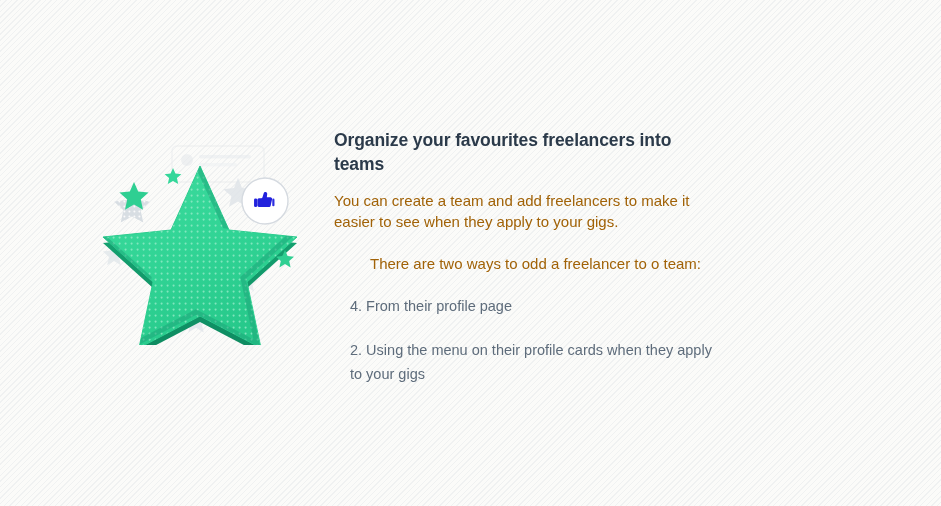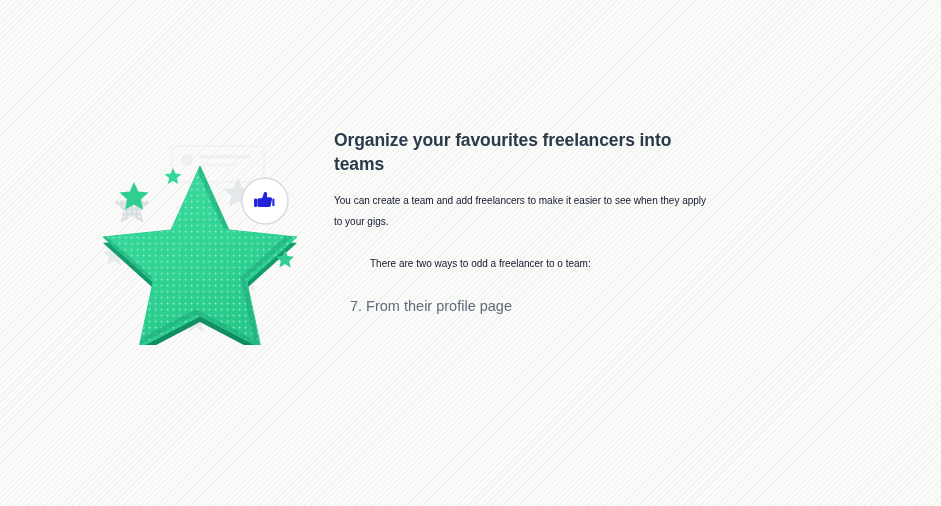--- a/index.html
+++ b/index.html
@@ -57,23 +57,23 @@
     margin: 0;
     font-size: 17.5px;
     line-height: 24px;
     font-weight: bold;
     color: #2b3a4a;
     letter-spacing: -0.1px;
     width: 368px;
   }
   .promo-paragraph {
     margin: 14px 0 0 0;
-    font-size: 10px;
+    font-size: 15px;
     line-height: 21px;
-    color: #0f172a;
+    color: #a16207;
     font-weight: normal;
     width: 378px;
   }
   .promo-paragraph.spaced {
     margin-top: 21px;
     margin-left: 36px;
   }
   .promo-steps {
     margin: 0;
     padding: 0;
@@ -177,17 +177,18 @@
   </div>
 
   <div class="text-column">
     <h2 class="promo-heading">Organize your favourites freelancers into teams</h2>
 
     <p class="promo-paragraph">You can create a team and add freelancers to make it easier to see when they apply to your gigs.</p>
 
     <p class="promo-paragraph spaced">There are two ways to odd a freelancer to o team:</p>
 
     <ul class="promo-steps">
-      <li class="promo-step">7. From their profile page</li>
+      <li class="promo-step">4. From their profile page</li>
+      <li class="promo-step">2. Using the menu on their profile cards when they apply to your gigs</li>
     </ul>
   </div>
 
 </div>
 
 </body></html>

